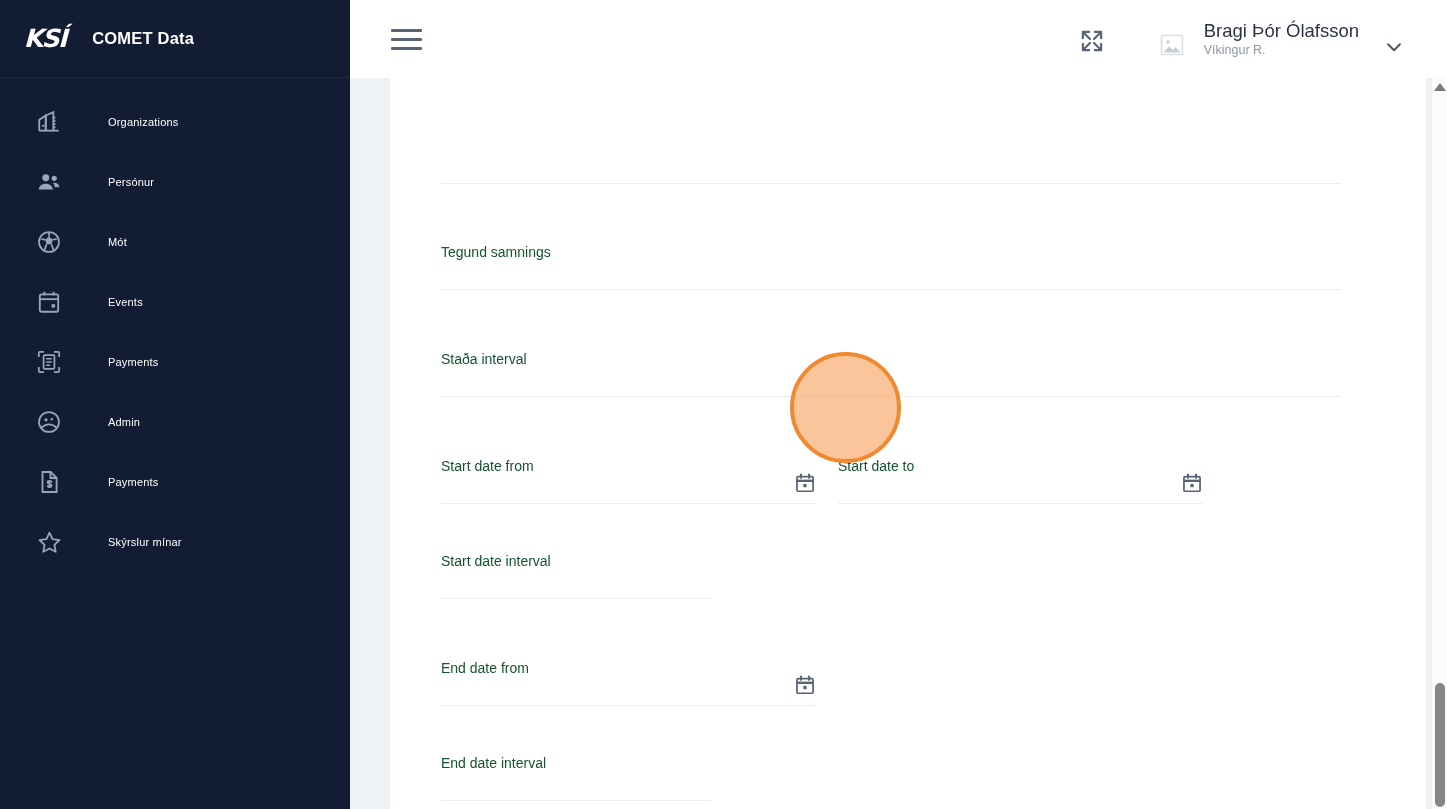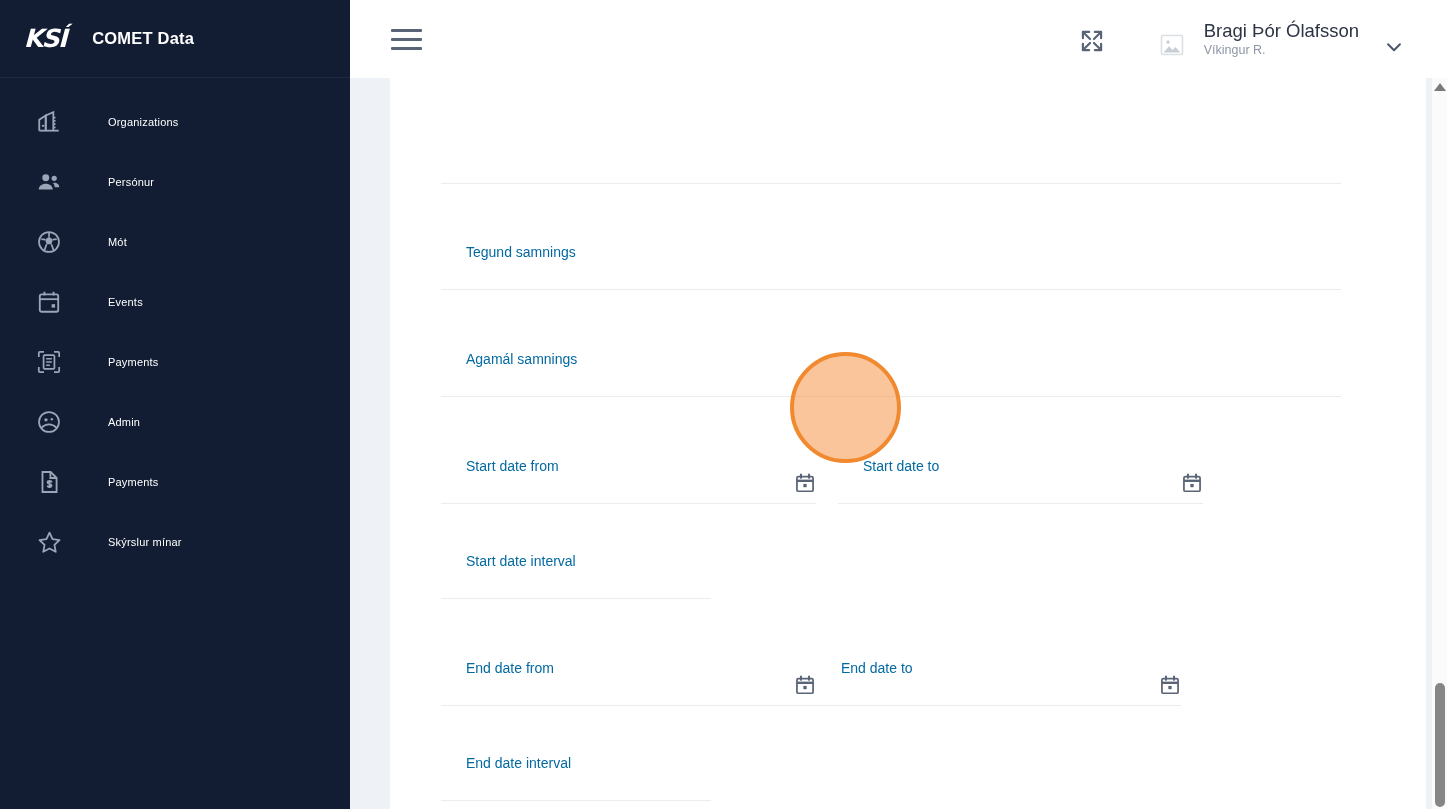--- a/index.html
+++ b/index.html
@@ -125,23 +125,22 @@
   }
 
   .field {
     position: absolute;
     border-bottom: 1px solid #ececee;
   }
   .field-label {
     position: absolute;
     left: 0; top: 0;
     font-size: 14px;
-    color: #0369a1;
+    color: #14532d;
     white-space: nowrap;
-    margin-left: 25px;
   }
   .cal-icon {
     position: absolute;
     right: 0; bottom: 9px;
     width: 22px; height: 22px;
     color: #5a6477;
     cursor: pointer;
     display: flex; align-items: center; justify-content: center;
   }
 
@@ -341,21 +340,21 @@
     <section id="content-wrap">
       <div id="card">
         <div id="form">
             <div class="field" style="left: 0px; top: 60px; width: 900px; height: 46px;">
               <div class="field-label"></div>
             </div>
             <div class="field" style="left: 0px; top: 166px; width: 900px; height: 46px;">
               <div class="field-label">Tegund samnings</div>
             </div>
             <div class="field" style="left: 0px; top: 273px; width: 900px; height: 46px;">
-              <div class="field-label">Agamál samnings</div>
+              <div class="field-label">Staða interval</div>
             </div>
             <div class="field" style="left: 0px; top: 380px; width: 375px; height: 46px;">
               <div class="field-label">Start date from</div>
               <div class="cal-icon">
                 <svg width="22" height="22" viewBox="0 0 24 24" fill="none" stroke="currentColor" stroke-width="1.9">
                   <rect x="3.2" y="5" width="17.6" height="16" rx="1.5"></rect>
                   <path d="M3.2 9.6h17.6" stroke-width="2.6"></path>
                   <path d="M7.6 2.8v3.6M16.4 2.8v3.6" stroke-linecap="round" stroke-width="2.2"></path>
                   <rect x="10.2" y="13" width="3.6" height="3.6" fill="currentColor" stroke="none"></rect>
                 </svg>
@@ -379,31 +378,20 @@
               <div class="field-label">End date from</div>
               <div class="cal-icon">
                 <svg width="22" height="22" viewBox="0 0 24 24" fill="none" stroke="currentColor" stroke-width="1.9">
                   <rect x="3.2" y="5" width="17.6" height="16" rx="1.5"></rect>
                   <path d="M3.2 9.6h17.6" stroke-width="2.6"></path>
                   <path d="M7.6 2.8v3.6M16.4 2.8v3.6" stroke-linecap="round" stroke-width="2.2"></path>
                   <rect x="10.2" y="13" width="3.6" height="3.6" fill="currentColor" stroke="none"></rect>
                 </svg>
               </div>
             </div>
-            <div class="field" style="left: 375px; top: 582px; width: 365px; height: 46px;">
-              <div class="field-label">End date to</div>
-              <div class="cal-icon">
-                <svg width="22" height="22" viewBox="0 0 24 24" fill="none" stroke="currentColor" stroke-width="1.9">
-                  <rect x="3.2" y="5" width="17.6" height="16" rx="1.5"></rect>
-                  <path d="M3.2 9.6h17.6" stroke-width="2.6"></path>
-                  <path d="M7.6 2.8v3.6M16.4 2.8v3.6" stroke-linecap="round" stroke-width="2.2"></path>
-                  <rect x="10.2" y="13" width="3.6" height="3.6" fill="currentColor" stroke="none"></rect>
-                </svg>
-              </div>
-            </div>
             <div class="field" style="left: 0px; top: 677px; width: 270px; height: 46px;">
               <div class="field-label">End date interval</div>
             </div>
           </div>
       </div>
 
       <div id="click-highlight"></div>
 
       <div id="scrollbar">
         <div id="scroll-up"></div>

